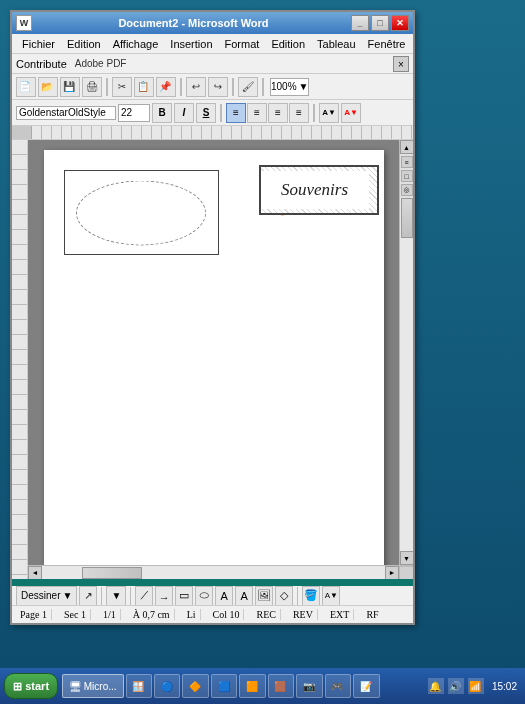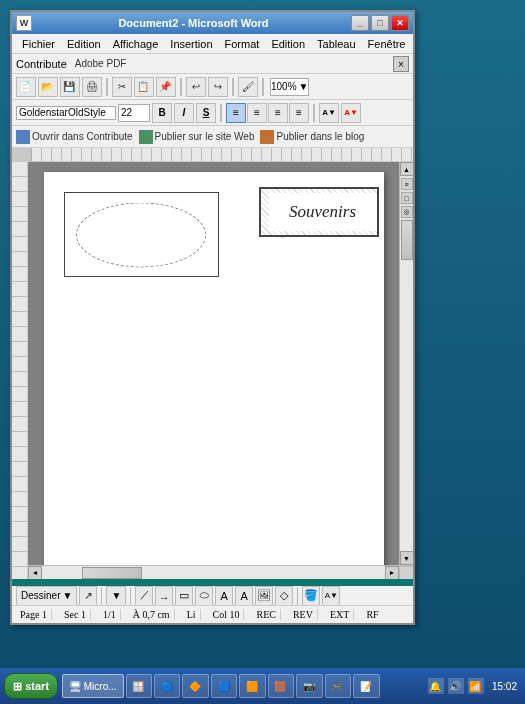--- a/index.html
+++ b/index.html
@@ -312,21 +312,21 @@
       
       background-image: repeating-linear-gradient(
         45deg,
         transparent,
         transparent 3px,
         rgba(0,0,0,0.15) 3px,
         rgba(0,0,0,0.15) 4px
       );
       display: flex;
       align-items: center;
-      justify-content: flex-end;
+      justify-content: flex-start;
     }
     .souvenirs-inner {
       background: white;
       width: 108px;
       height: 38px;
       display: flex;
       align-items: center;
       justify-content: center;
       font-family: 'Palatino Linotype', 'Book Antiqua', Georgia, serif;
       font-size: 17px;
@@ -671,34 +671,20 @@
           <div class="fmt-btn active">≡</div>
           <div class="fmt-btn">≡</div>
           <div class="fmt-btn">≡</div>
           <div class="fmt-btn">≡</div>
         </div>
         <div class="tb-separator"></div>
         <div class="fmt-btn" style="font-size:8px;">A▼</div>
         <div class="fmt-btn" style="font-size:8px;color:red;">A▼</div>
       </div>
 
-      <div class="contribute-toolbar">
-        <div class="contrib-btn">
-          <span class="contrib-icon" style="background:#5580c0;width:14px;height:14px;display:inline-block;"></span>
-          <span>Ouvrir dans Contribute</span>
-        </div>
-        <div class="contrib-btn">
-          <span class="contrib-icon" style="background:#4a9060;width:14px;height:14px;display:inline-block;"></span>
-          <span>Publier sur le site Web</span>
-        </div>
-        <div class="contrib-btn">
-          <span class="contrib-icon" style="background:#c07030;width:14px;height:14px;display:inline-block;"></span>
-          <span>Publier dans le blog</span>
-        </div>
-      </div>
 
       <div class="ruler">
         <div class="ruler-left-margin"></div>
         <div class="ruler-content"></div>
       </div>
 
       <div class="main-area">
 
         <div class="left-ruler">
           <div class="left-ruler-marks"></div>

